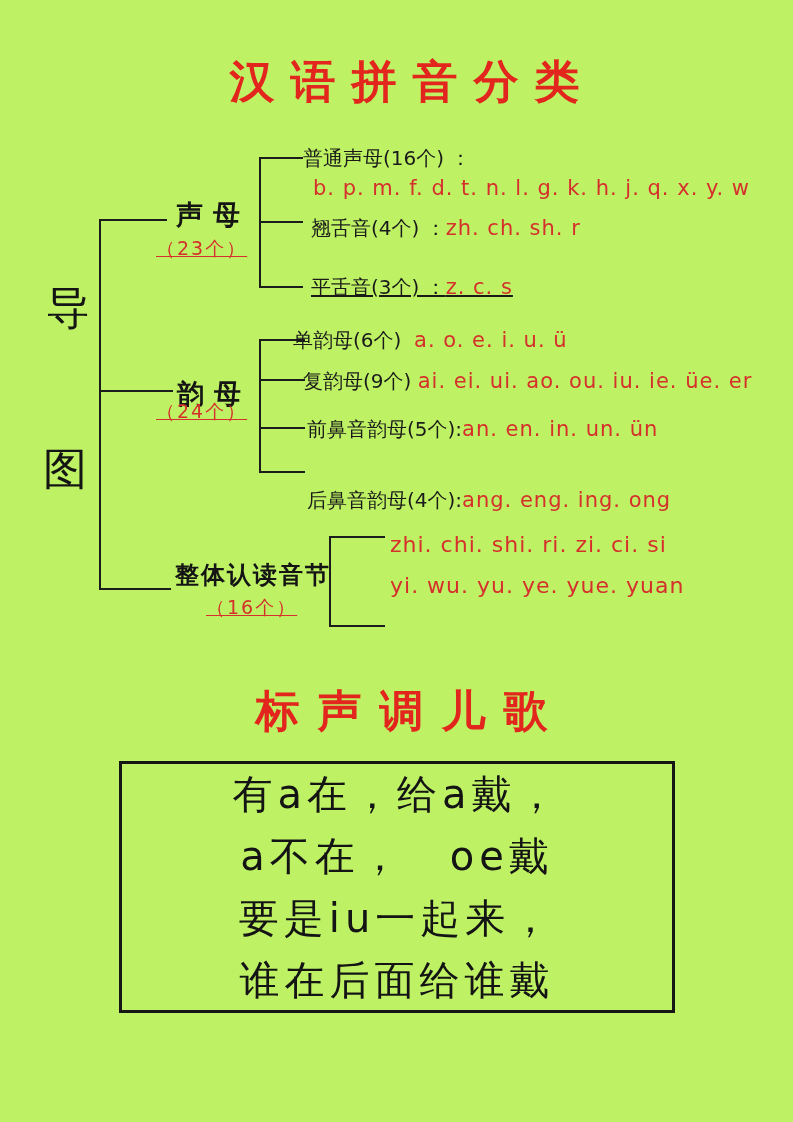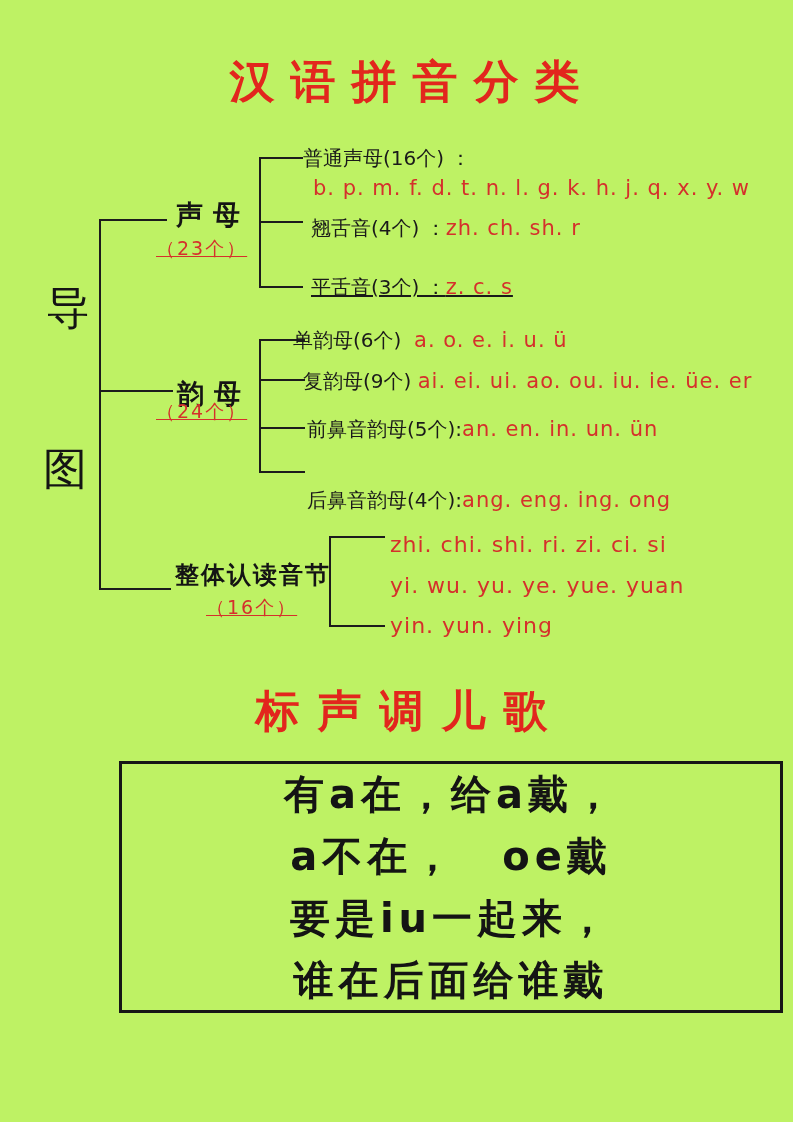--- a/index.html
+++ b/index.html
@@ -95,29 +95,28 @@
   .leaf-row.red-only {
     font-size: 22px;
     color: #d5302c;
     letter-spacing: 1px;
   }
   
   .rhyme-box {
     position: absolute;
     left: 119px;
     top: 761px;
-    width: 664px;
+    width: 556px;
     height: 252px;
     border: 3px solid #161616;
     box-sizing: border-box;
     display: flex;
     flex-direction: column;
     justify-content: center;
     align-items: center;
-    font-weight: bold;
   }
   .rhyme-line {
     font-size: 40px;
     line-height: 62px;
     letter-spacing: 5px;
     color: #141414;
     white-space: pre;
   }
 </style>
 </head>
@@ -185,21 +184,20 @@
 
   <div class="leaf-row" style="left:307px; top:460px;margin-top:28px;">
     <span class="leaf-label">后鼻音韵母(4个):</span><span class="leaf-value">ang. eng. ing. ong</span>
   </div>
 
   <div class="branch-label small" style="left:175px; top:562px;">整体认读音节</div>
   <div class="branch-count" style="left:206px; top:595px;">（16个）</div>
 
   <div class="leaf-row red-only" style="left:390px; top:573px;">yi. wu. yu. ye. yue. yuan</div>
   <div class="leaf-row red-only" style="left:390px; top:532px;">zhi. chi. shi. ri. zi. ci. si</div>
-  <div class="leaf-row red-only" style="left:390px; top:613px;">yin. yun. ying</div>
 
   <h2 class="section-title">标声调儿歌</h2>
 
   <div class="rhyme-box">
     <div class="rhyme-line">有a在，给a戴，</div>
     <div class="rhyme-line">a不在，　oe戴</div>
     <div class="rhyme-line">要是iu一起来，</div>
     <div class="rhyme-line">谁在后面给谁戴</div>
   </div>
 

